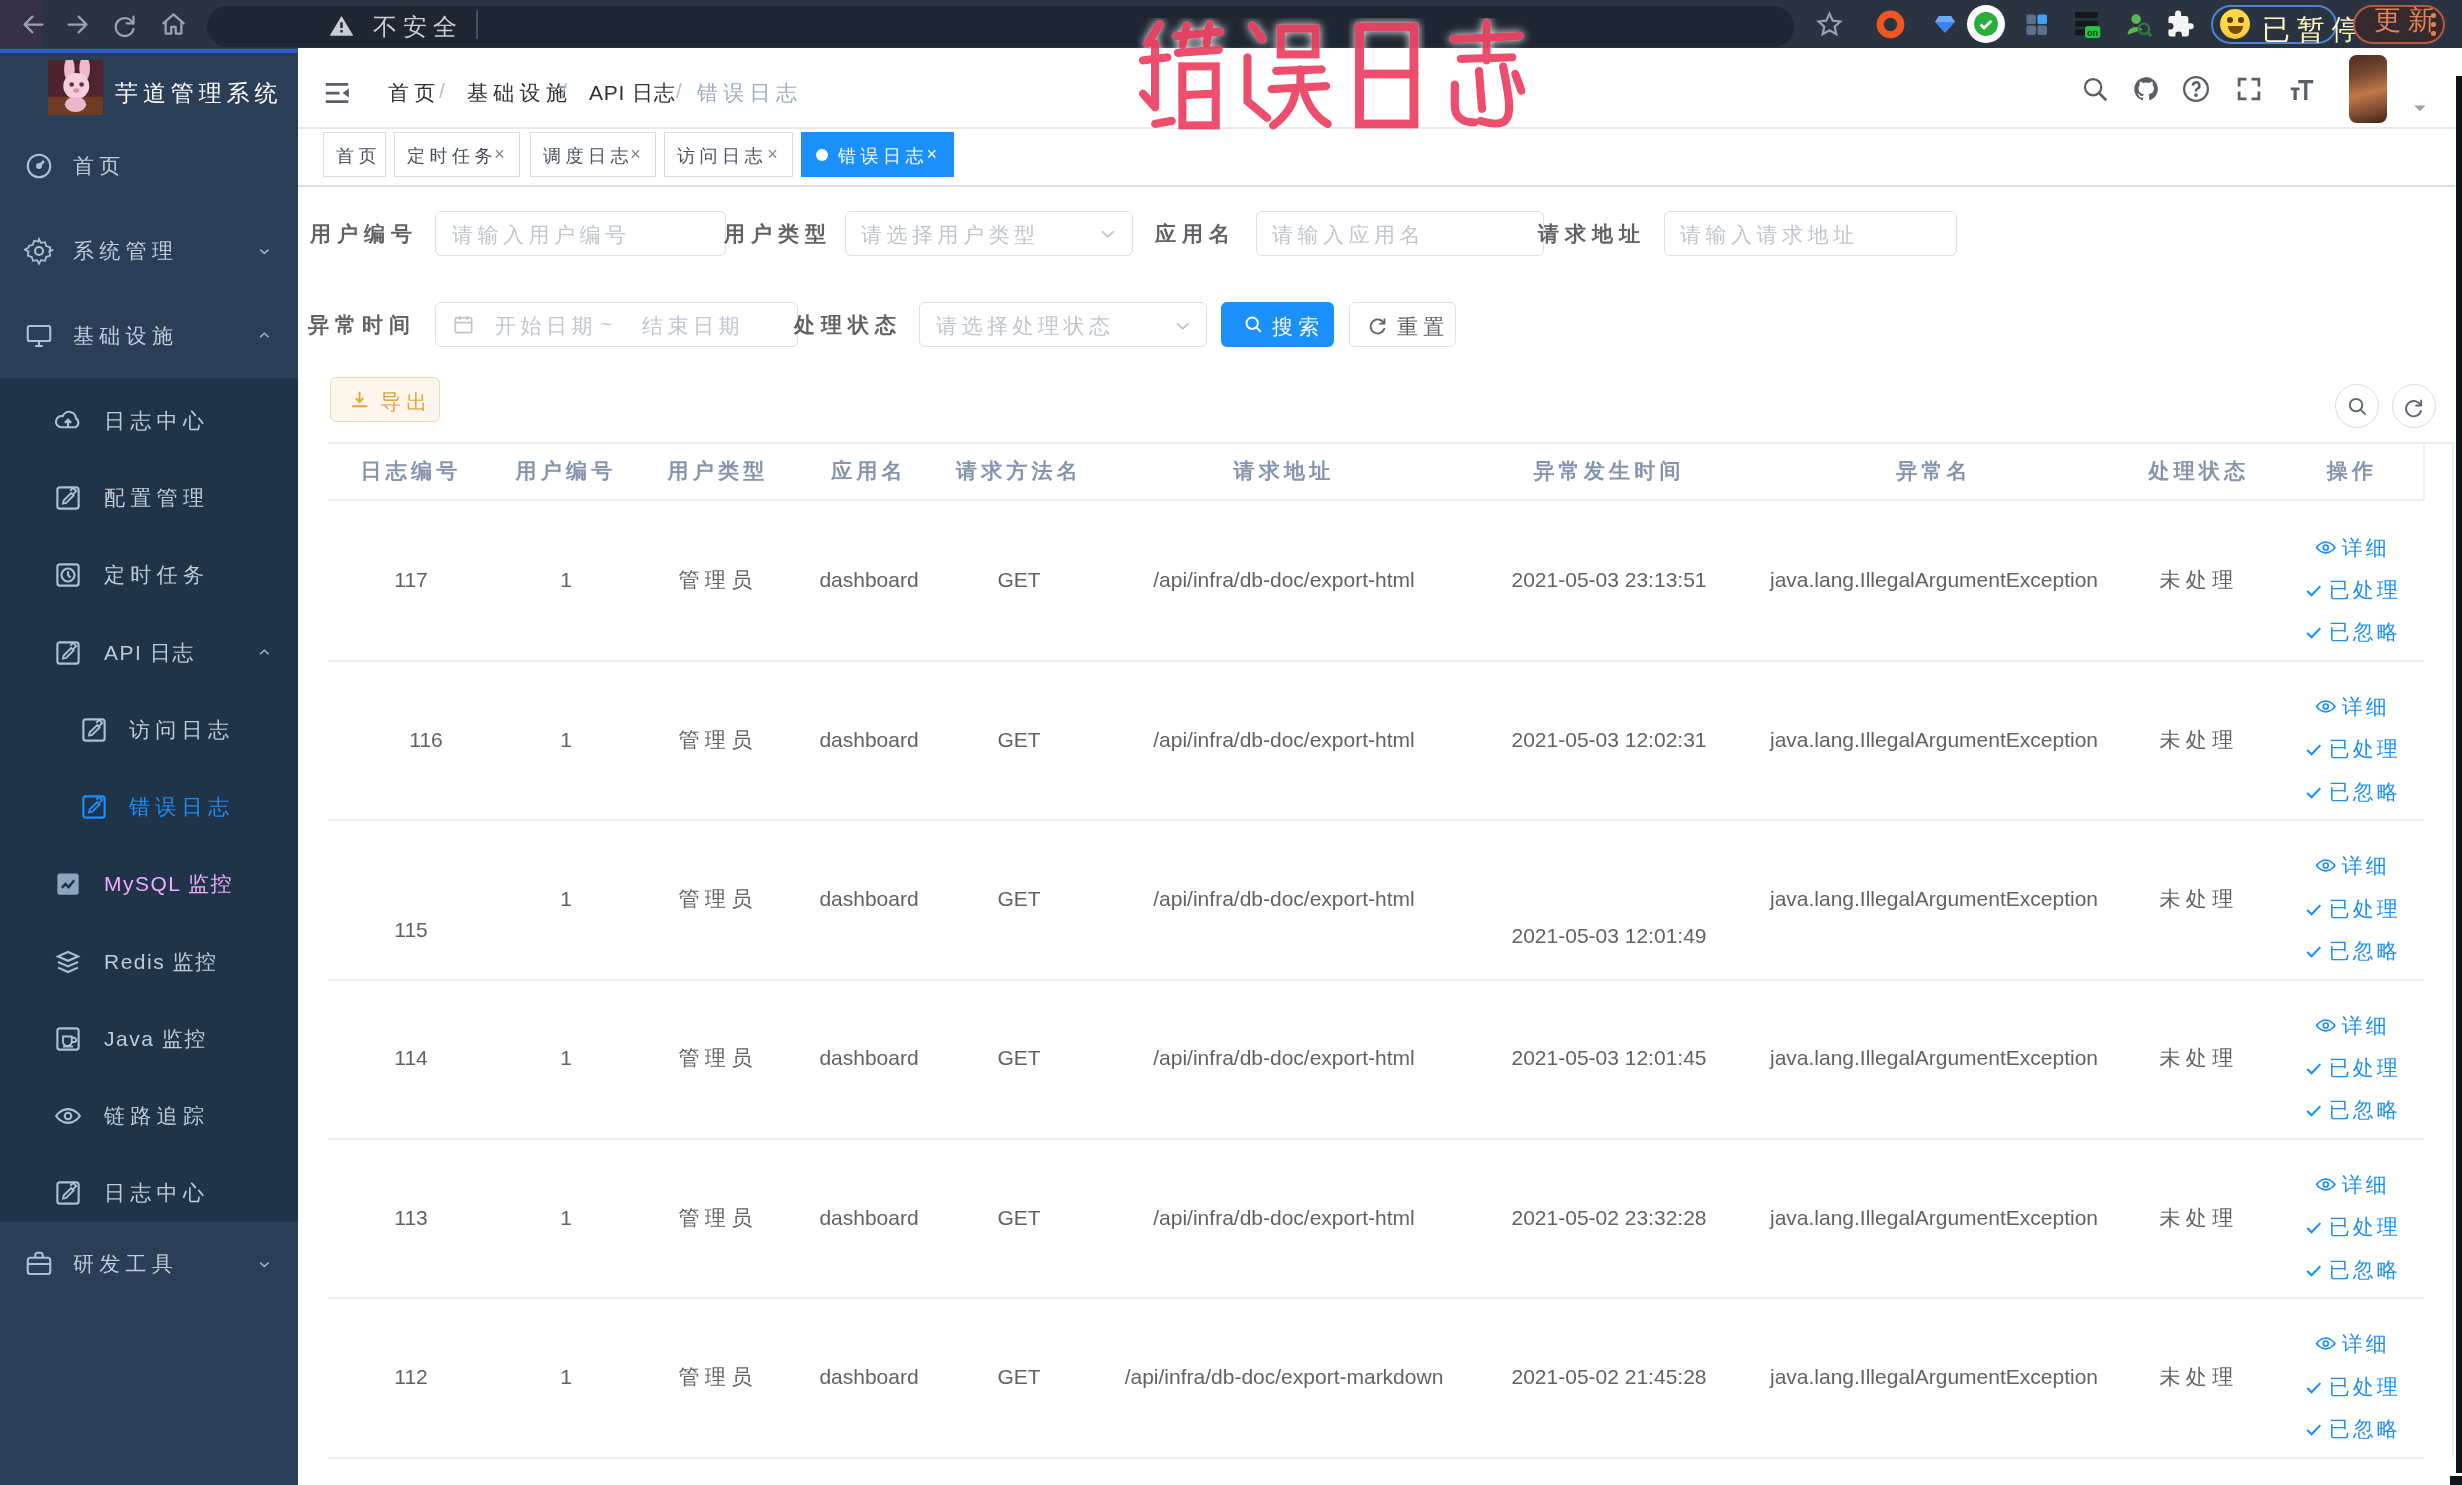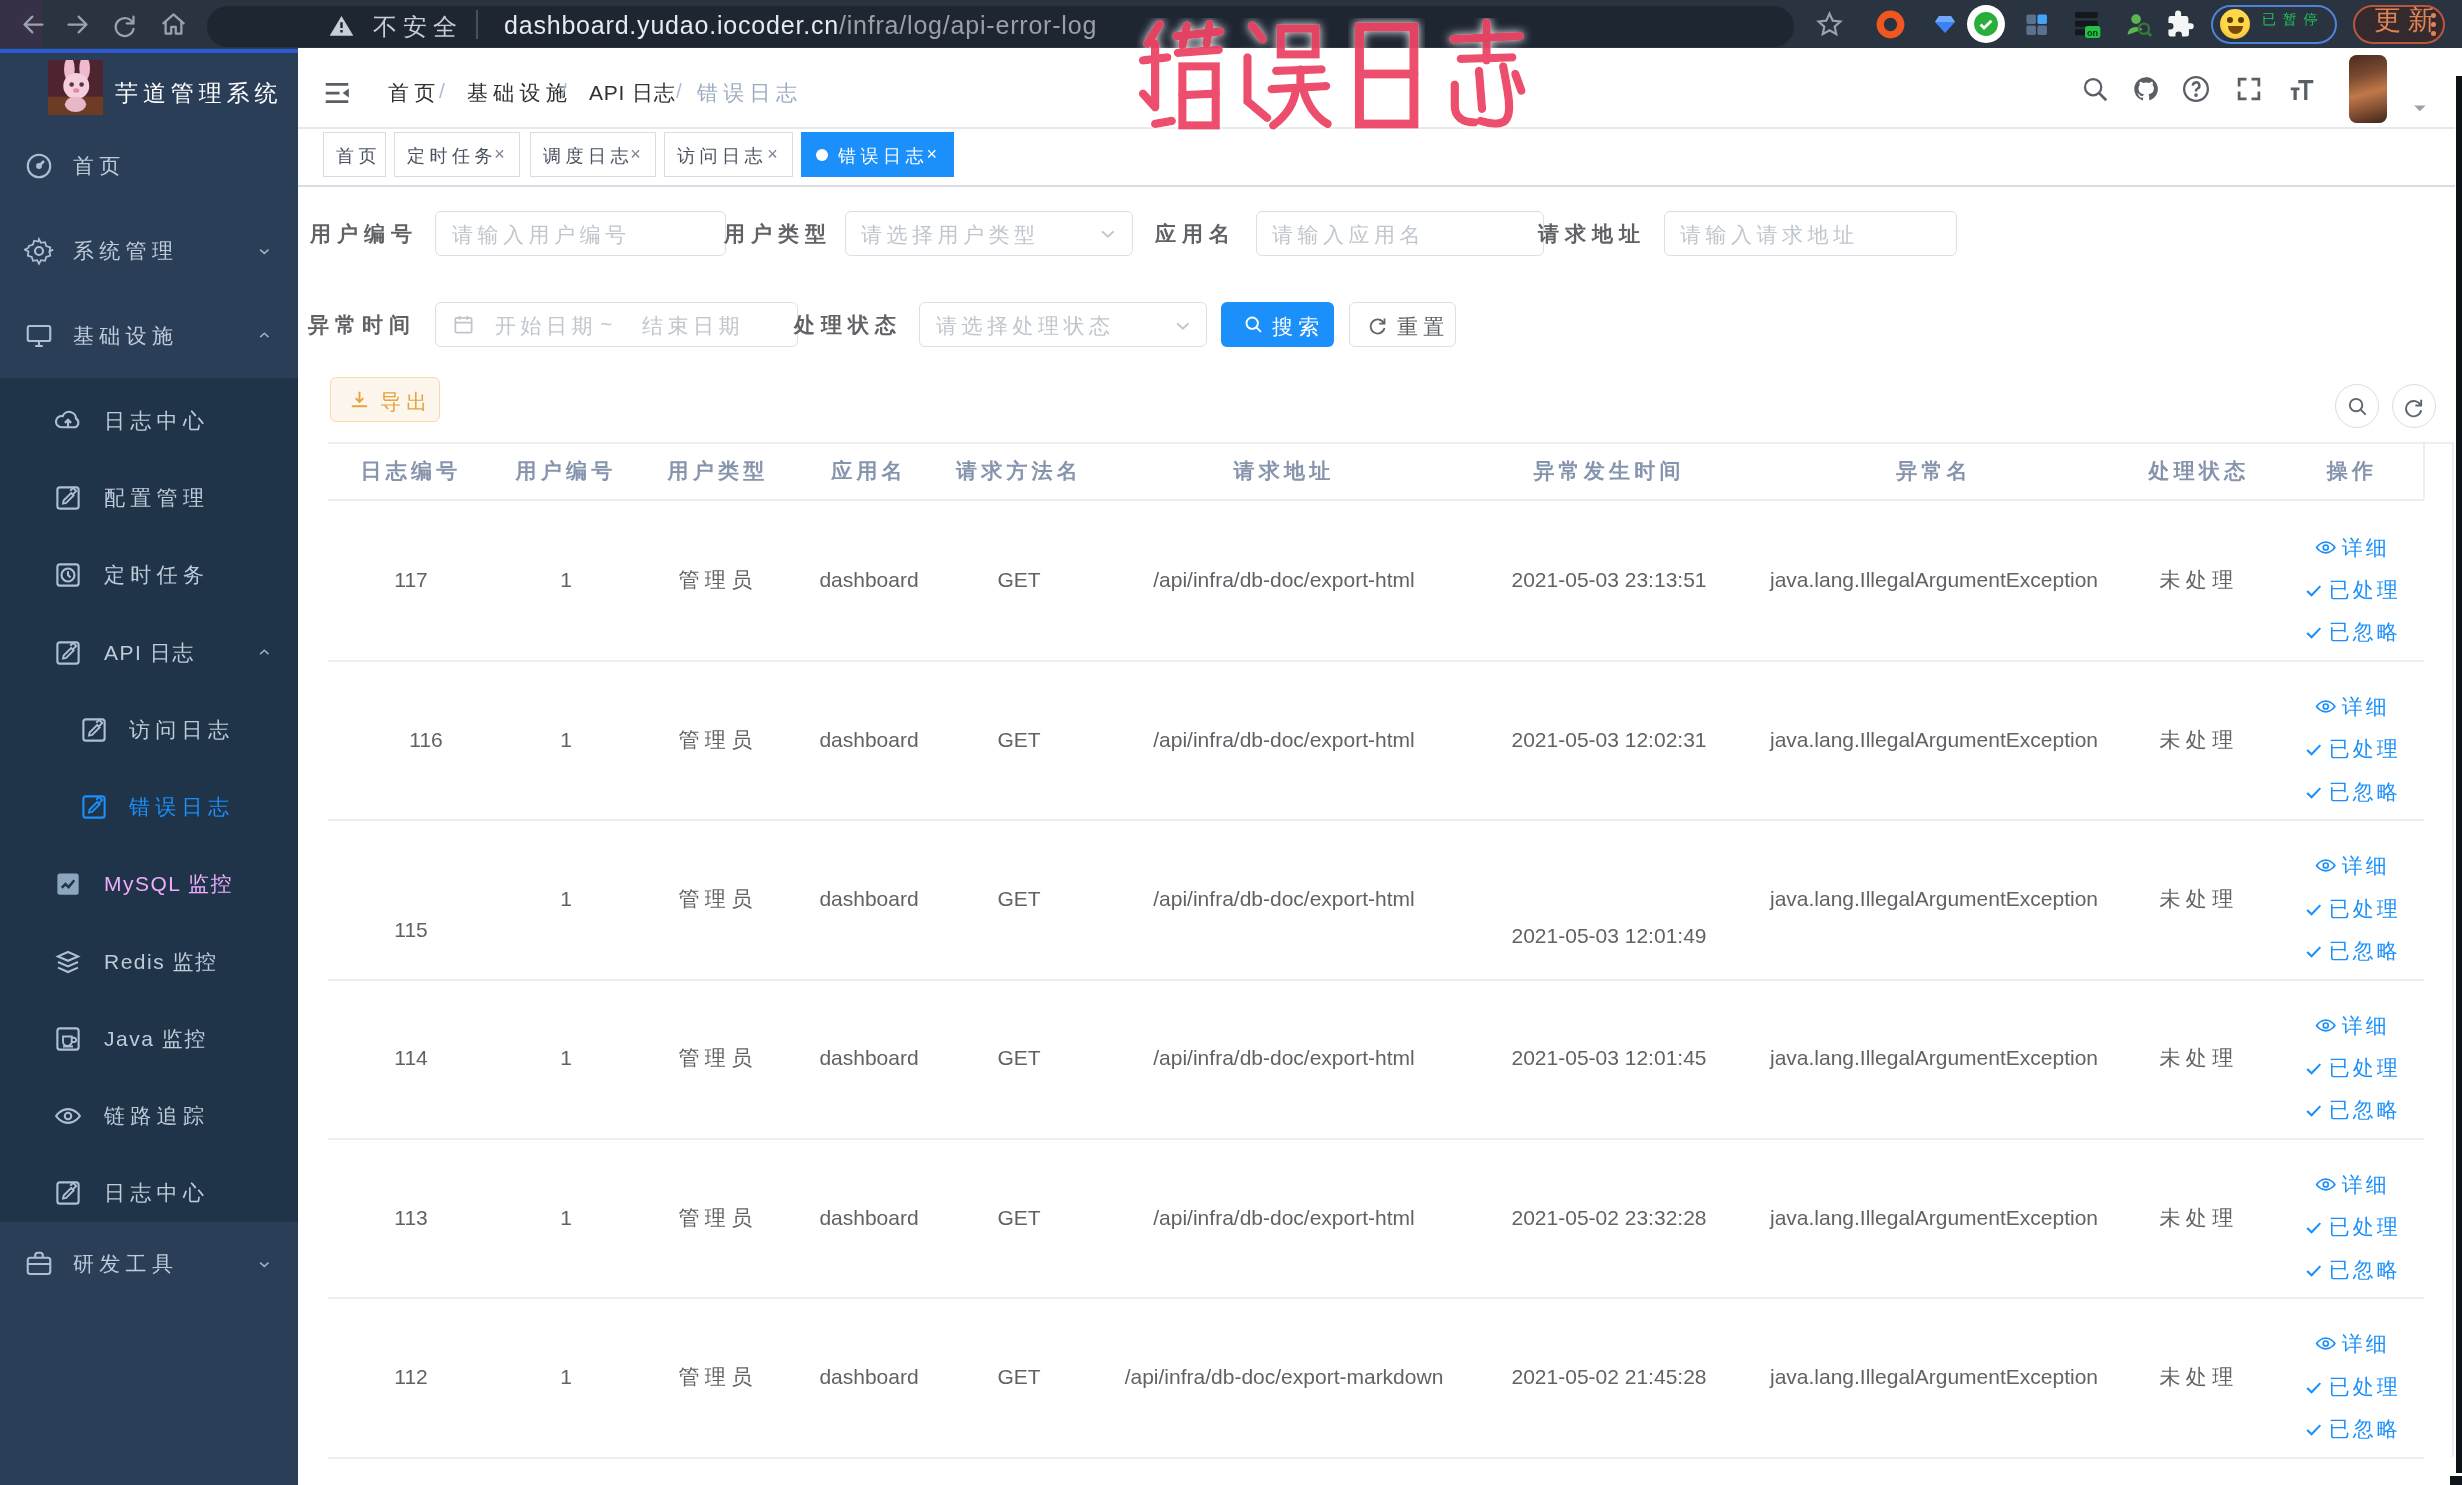--- a/index.html
+++ b/index.html
@@ -36,21 +36,20 @@
 <svg class="abs" style="left:160px;top:10.6px" width="27" height="27" viewBox="0 0 24 24" stroke="#99a3ae" stroke-width="2" fill="none" stroke-linecap="round" stroke-linejoin="round">
       <path d="M3 11l9-8 9 8"></path>
       <path d="M5 9.5V20h5v-6h4v6h5V9.5"></path>
     </svg>
 <div class="abs" style="left:207px;top:6px;width:1587px;height:41px;border-radius:20.4px;background:#1e2632"></div>
 <svg class="abs" style="left:328px;top:12px" width="27" height="27" viewBox="0 0 24 24" fill="#c7ced6">
       <path d="M12 3.5L1.5 21h21L12 3.5zm1.1 14.7h-2.2v-2.2h2.2v2.2zm0-3.9h-2.2V9h2.2v5.3z"></path>
     </svg>
 <div class="abs cjk" style="left:373px;top:10.6px;font-size:24px;color:#c7ced6;letter-spacing:6px">不安全</div>
 <div class="abs" style="left:476px;top:9.8px;width:1.5px;height:29px;background:#46505e"></div>
-<div class="abs" style="left:504px;top:10.6px;font-size:25px;letter-spacing:0.8px"><span style="color:#e8eaed">dashboard.yudao.iocoder.cn</span><span style="color:#9aa0a6">/infra/log/api-error-log</span></div>
 <svg class="abs" style="left:1815px;top:9.8px" width="29" height="29" viewBox="0 0 24 24" fill="none" stroke="#9aa3ad" stroke-width="1.8">
       <path d="M12 3l2.7 5.8 6.3.7-4.7 4.3 1.3 6.2-5.6-3.2-5.6 3.2 1.3-6.2L3 9.5l6.3-.7z"></path>
     </svg>
 <svg class="abs" style="left:1876px;top:9.8px" width="29" height="29" viewBox="0 0 24 24">
       <circle cx="12" cy="12" r="8.5" fill="none" stroke="#f0561f" stroke-width="6"></circle>
     </svg>
 <svg class="abs" style="left:1933px;top:12px" width="24" height="24" viewBox="0 0 24 24">
       <path d="M6 4h12l4 6-10 11L2 10z" fill="#3b82f6"></path>
       <path d="M6 4h12l4 6H2z" fill="#71a9f8"></path>
     </svg>
@@ -79,21 +78,21 @@
       <path d="M19.5 18.5l3 3" stroke="#35773a" stroke-width="2.4"></path>
     </svg>
 <svg class="abs" style="left:2166px;top:9.8px" width="29" height="29" viewBox="0 0 24 24" fill="#f3f5f7">
       <path d="M20.5 11h-2V7a2 2 0 0 0-2-2h-4V3a2.5 2.5 0 0 0-5 0v2H4a2 2 0 0 0-2 2v3.8h1.5a2.7 2.7 0 0 1 0 5.4H2V20a2 2 0 0 0 2 2h3.8v-1.5a2.7 2.7 0 0 1 5.4 0V22H17a2 2 0 0 0 2-2v-4h1.5a2.5 2.5 0 0 0 0-5z"></path>
     </svg>
 <div class="abs" style="left:2211px;top:4.5px;width:126px;height:39px;border-radius:19.7px;border:2.3px solid #4f83d8"></div>
 <div class="abs" style="left:2220px;top:9px;width:30px;height:30px;border-radius:50%;background:radial-gradient(circle at 50% 40%,#ffd749 55%,#e8a820)"></div>
 <div class="abs" style="left:2227px;top:16.7px;width:6px;height:6px;border-radius:50%;background:#5b3b09"></div>
 <div class="abs" style="left:2238px;top:16.7px;width:6px;height:6px;border-radius:50%;background:#5b3b09"></div>
 <div class="abs" style="left:2228px;top:26px;width:15px;height:7.6px;border-radius:0 0 7.6px 7.6px;background:#7a4a0a"></div>
-<div class="abs cjk" style="left:2262px;top:11.4px;font-size:14px;color:#22c55e;letter-spacing:6.8px">已暂停</div>
+<div class="abs cjk" style="left:2262px;top:11.4px;font-size:28px;color:#fef9c3;letter-spacing:6.8px">已暂停</div>
 <div class="abs" style="left:2353px;top:4.5px;width:92px;height:39px;border-radius:19.7px;border:2.3px solid #b9573e;background:#342a2e"></div>
 <div class="abs cjk" style="left:2374px;top:2px;font-size:27px;color:#e08456;letter-spacing:6.8px">更新</div>
 <div class="abs" style="left:2431px;top:13px;width:4.5px;height:4.5px;border-radius:50%;background:#e08456;box-shadow:0 9px 0 #e08456,0 18px 0 #e08456"></div>
 </div>
 <div id="sidebar">
     <div id="submenu"></div>
 <div class="abs" style="left:0;top:0.8px;width:298px;height:4.5px;background:#2c5ad2"></div>
 <svg class="abs" style="left:48px;top:12px" width="55" height="55" viewBox="0 0 72 72">
       <rect width="72" height="72" fill="#4e2430"></rect>
       <rect y="48" width="72" height="24" fill="#6e3b24"></rect>

